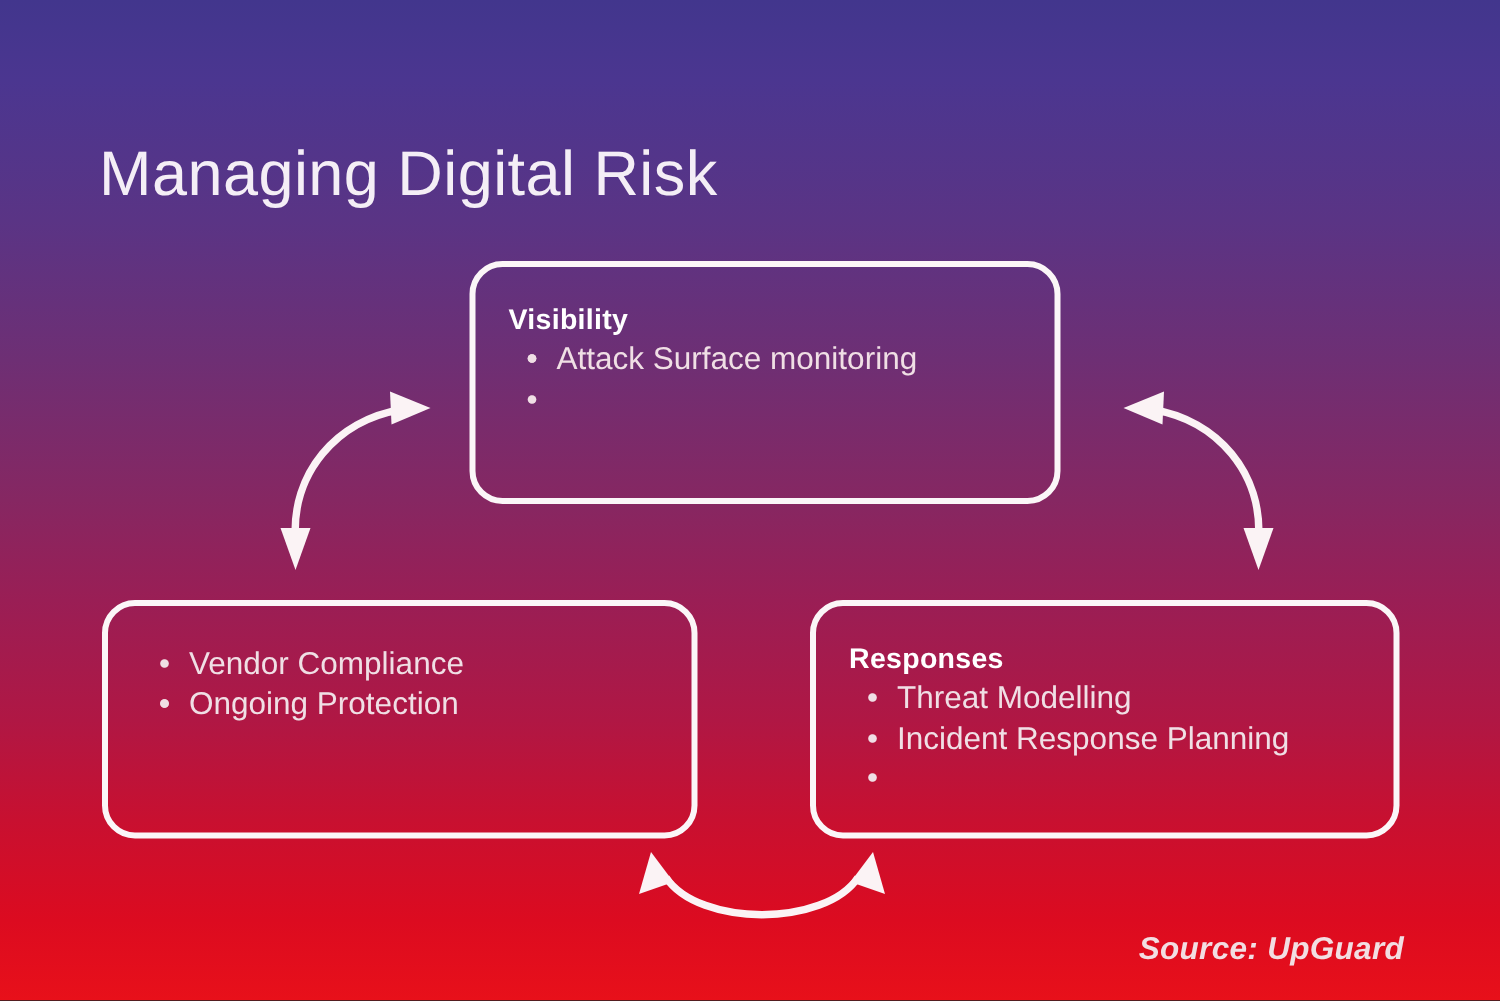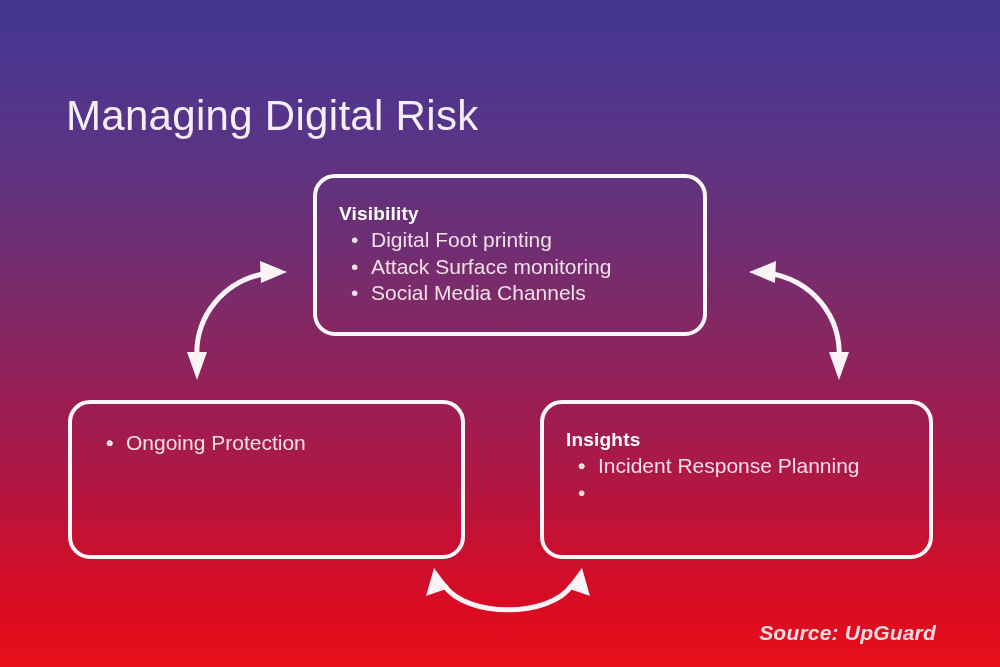--- a/index.html
+++ b/index.html
@@ -114,38 +114,38 @@
 </head>
 <body>
 
 <div id="canvas">
 
   <h1 id="page-title">Managing Digital Risk</h1>
 
   <div class="card" id="card-visibility">
     <div class="card-title">Visibility</div>
     <ul class="card-list">
-      <li><span class="bullet">•</span><span>Digital Foot printing</span></li>
+      <li><span class="bullet">•</span></li>
       <li><span class="bullet">•</span><span>Attack Surface monitoring</span></li>
-      <li><span class="bullet">•</span><span>Social Media Channels</span></li>
+      <li><span class="bullet">•</span></li>
     </ul>
   </div>
 
   <div class="card" id="card-remediation">
     <ul class="card-list">
-      <li><span class="bullet">•</span></li>
+      <li><span class="bullet">•</span><span>Vendor Compliance</span></li>
       <li><span class="bullet">•</span></li>
       <li><span class="bullet">•</span><span>Ongoing Protection</span></li>
     </ul>
   </div>
 
   <div class="card" id="card-insights">
-    <div class="card-title">Insights</div>
+    <div class="card-title">Responses</div>
     <ul class="card-list">
-      <li><span class="bullet">•</span></li>
+      <li><span class="bullet">•</span><span>Threat Modelling</span></li>
       <li><span class="bullet">•</span><span>Incident Response Planning</span></li>
       <li><span class="bullet">•</span></li>
     </ul>
   </div>
 
   <svg class="arrow-svg" id="arrow-left-svg" viewBox="0 0 150 140">
     <path class="arrow-path" d="M 29 108 C 26 64 56 28 100 21"></path>
     <polygon class="arrow-head" points="29,128 19,100 39,100"></polygon>
     <polygon class="arrow-head" points="119,20 92,9 93,31"></polygon>
   </svg>

